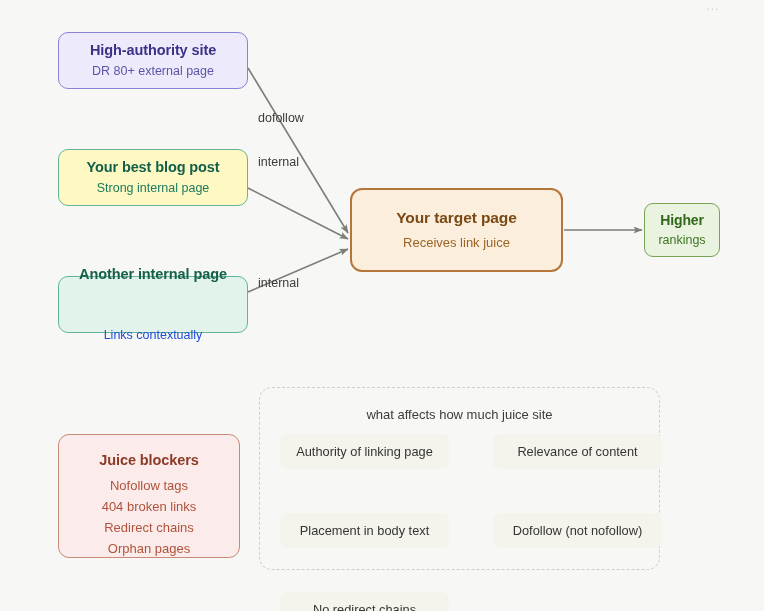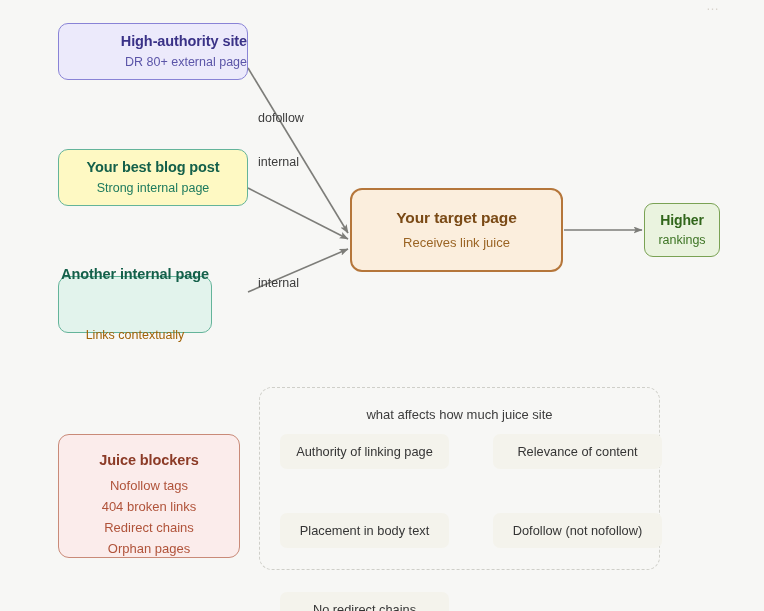--- a/index.html
+++ b/index.html
@@ -48,43 +48,42 @@
     letter-spacing: -0.1px;
   }
   .node .sub {
     font-size: 12.5px;
     line-height: 1.3;
     margin-top: 4px;
   }
 
   
   #node-high-authority {
-    left: 58px; top: 23px; width: 190px; height: 57px;
+    left: 58px; top: 32px; width: 190px; height: 57px;
     background: #eceafb;
     border-color: #8983d6;
-    align-items: flex-end;
   }
   #node-high-authority .title { color: #3a3287; }
   #node-high-authority .sub   { color: #5b55a8; }
 
   #node-best-blog {
     left: 58px; top: 149px; width: 190px; height: 57px;
     background: #fef9c3;
     border-color: #64b49a;
   }
   #node-best-blog .title { color: #14604a; }
   #node-best-blog .sub   { color: #1d7a5e; }
 
   #node-another-internal {
-    left: 58px; top: 276px; width: 154px; height: 57px;
+    left: 58px; top: 276px; width: 190px; height: 57px;
     background: #e2f3ec;
     border-color: #64b49a;
   }
   #node-another-internal .title { color: #14604a; }
-  #node-another-internal .sub   { color: #a16207; margin-top: 44px; }
+  #node-another-internal .sub   { color: #1d4ed8; margin-top: 44px; }
 
   #node-target {
     left: 350px; top: 188px; width: 213px; height: 84px;
     background: #fbeedd;
     border-color: #b5763a;
     border-width: 2px;
     border-radius: 12px;
   }
   #node-target .title { color: #7a4a16; font-size: 15.5px; }
   #node-target .sub   { color: #9a6424; font-size: 13px; margin-top: 7px; }

